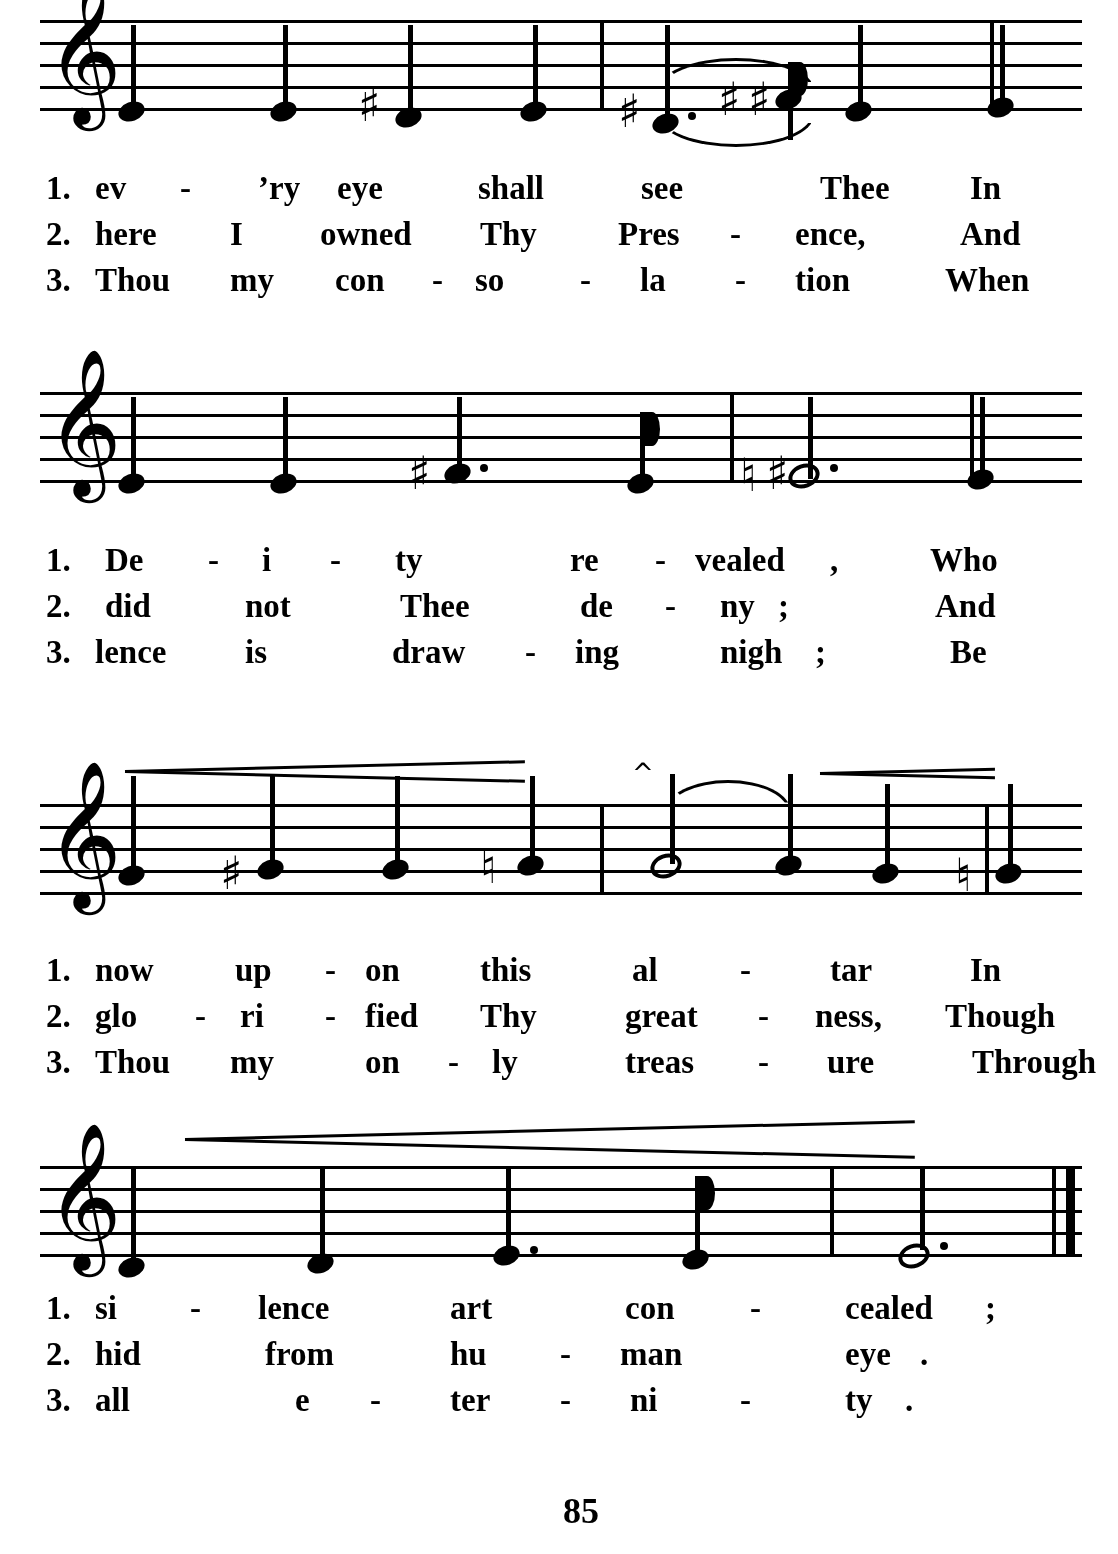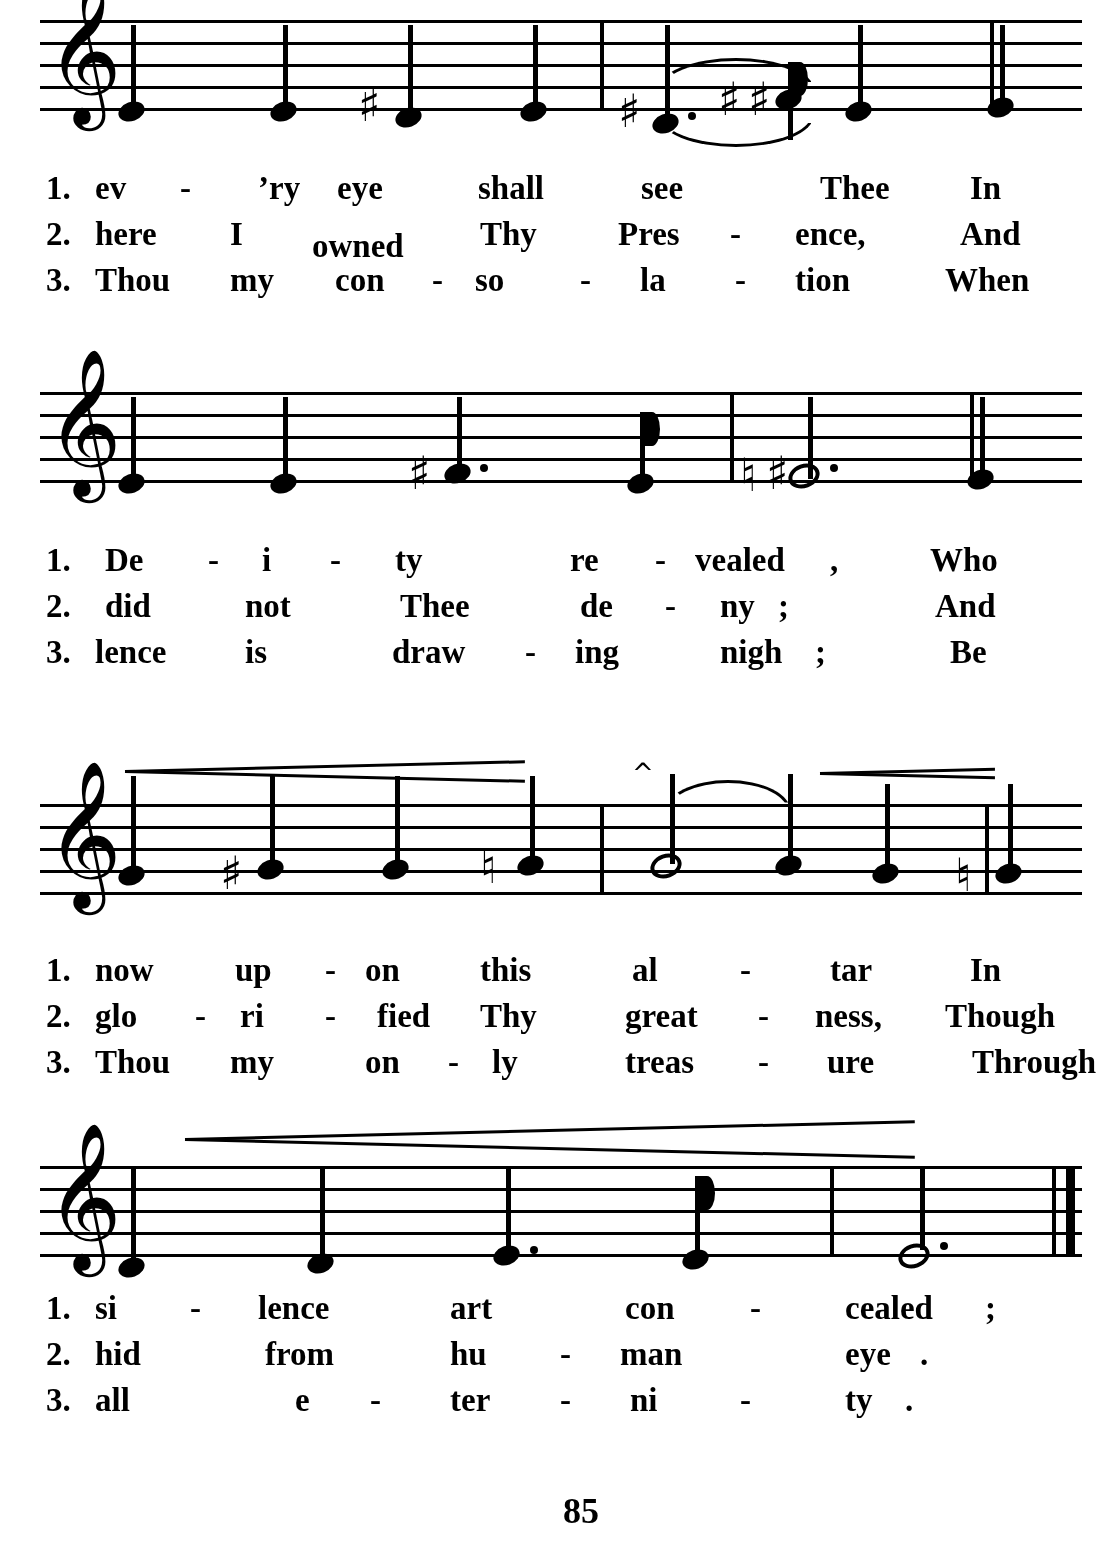--- a/index.html
+++ b/index.html
@@ -258,21 +258,21 @@
         <span class="syl" style="left:297px;">eye</span>
         <span class="syl" style="left:438px;">shall</span>
         <span class="syl" style="left:601px;">see</span>
         <span class="syl" style="left:780px;">Thee</span>
         <span class="syl" style="left:930px;">In</span>
       </div>
       <div class="lyric-row">
         <span class="num">2.</span>
         <span class="syl" style="left:55px;">here</span>
         <span class="syl" style="left:190px;">I</span>
-        <span class="syl" style="left:272px;margin-top:12px;">owned</span>
+        <span class="syl" style="left:280px;">owned</span>
         <span class="syl" style="left:440px;">Thy</span>
         <span class="syl" style="left:578px;">Pres</span>
         <span class="syl" style="left:690px;">-</span>
         <span class="syl" style="left:755px;">ence,</span>
         <span class="syl" style="left:920px;">And</span>
       </div>
       <div class="lyric-row">
         <span class="num">3.</span>
         <span class="syl" style="left:55px;">Thou</span>
         <span class="syl" style="left:190px;">my</span>
@@ -428,21 +428,21 @@
         <span class="syl" style="left:700px;">-</span>
         <span class="syl" style="left:790px;">tar</span>
         <span class="syl" style="left:930px;">In</span>
       </div>
       <div class="lyric-row">
         <span class="num">2.</span>
         <span class="syl" style="left:55px;">glo</span>
         <span class="syl" style="left:155px;">-</span>
         <span class="syl" style="left:200px;">ri</span>
         <span class="syl" style="left:285px;">-</span>
-        <span class="syl" style="left:325px;margin-left:12px;">fied</span>
+        <span class="syl" style="left:325px;">fied</span>
         <span class="syl" style="left:440px;">Thy</span>
         <span class="syl" style="left:585px;">great</span>
         <span class="syl" style="left:718px;">-</span>
         <span class="syl" style="left:775px;">ness,</span>
         <span class="syl" style="left:905px;">Though</span>
       </div>
       <div class="lyric-row">
         <span class="num">3.</span>
         <span class="syl" style="left:55px;">Thou</span>
         <span class="syl" style="left:190px;">my</span>

